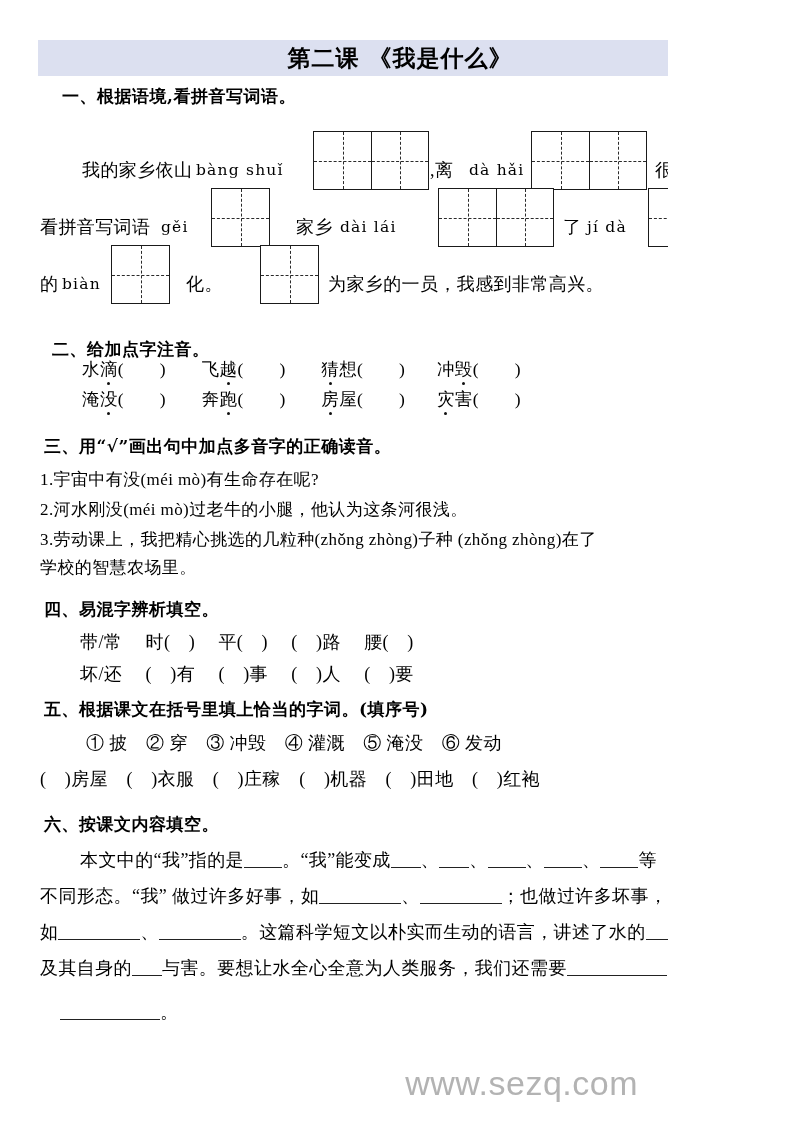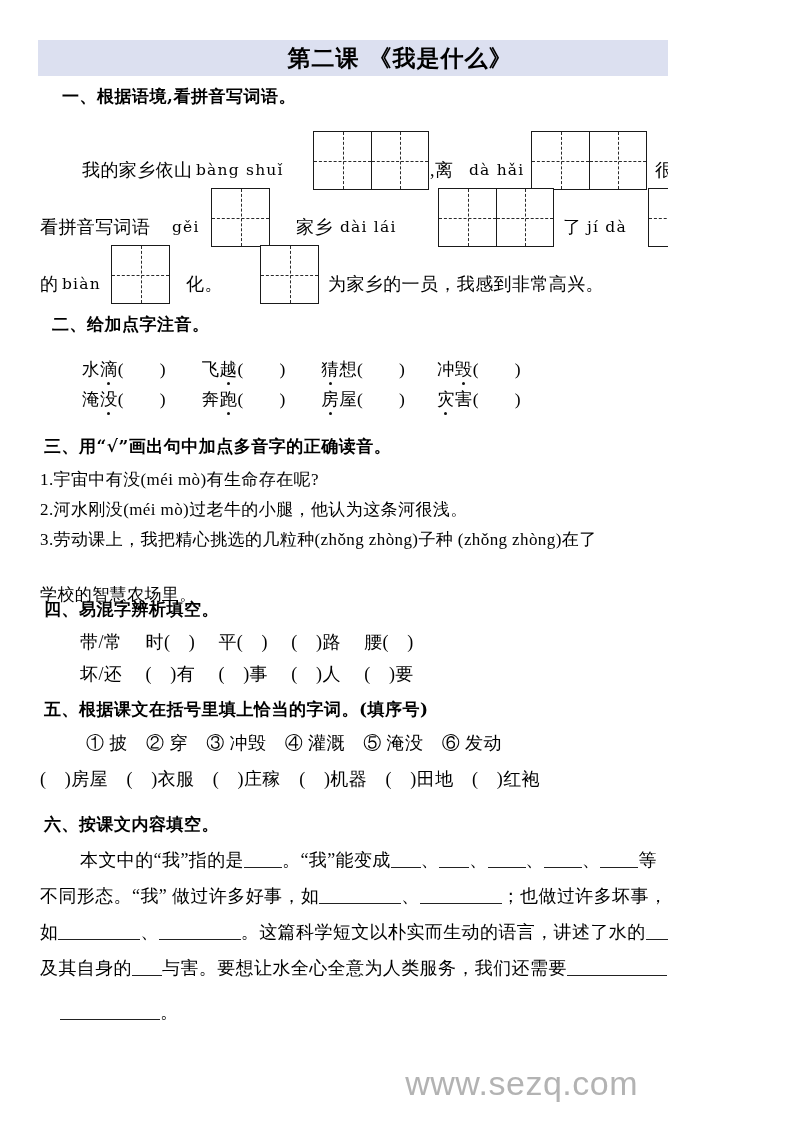--- a/index.html
+++ b/index.html
@@ -164,21 +164,21 @@
   </div>
   <div class="line sz18" style="left:430px; top:158px;">,离</div>
   <div class="line py" style="left:469px; top:161px;">dà hǎi</div>
   <div class="grid" style="left:531px; top:131px;">
     <div class="cell"></div>
     <div class="cell"></div>
   </div>
   <div class="line sz18" style="left:655px; top:158px;">很近。这些</div>
 
   <div class="line sz18" style="left:40px; top:215px;">看拼音写词语</div>
-  <div class="line py" style="left:172px; top:218px;">gěi</div>
+  <div class="line py" style="left:161px; top:218px;">gěi</div>
   <div class="grid" style="left:211px; top:188px;">
     <div class="cell"></div>
   </div>
   <div class="line sz18" style="left:296px; top:215px;">家乡</div>
   <div class="line py" style="left:340px; top:218px;">dài lái</div>
   <div class="grid" style="left:438px; top:188px;">
     <div class="cell"></div>
     <div class="cell"></div>
   </div>
   <div class="line sz18" style="left:563px; top:215px;">了</div>
@@ -193,21 +193,21 @@
   <div class="grid" style="left:111px; top:245px;">
     <div class="cell"></div>
   </div>
   <div class="line sz18" style="left:186px; top:272px;">化。</div>
   <div class="line py" style="left:228px; top:275px;margin-left:48px;">zuò</div>
   <div class="grid" style="left:260px; top:245px;">
     <div class="cell"></div>
   </div>
   <div class="line sz18" style="left:328px; top:272px;">为家乡的一员，我感到非常高兴。</div>
 
-  <div class="sec-head" style="left:52px; top:313px;">二、给加点字注音。</div>
+  <div class="sec-head" style="left:52px; top:338px;">二、给加点字注音。</div>
 
   <div class="line" style="left:82px; top:357px;">
     <span><span>水</span><span class="dotchar">滴</span><span>(　　)</span></span>
     <span style="display:inline-block;width:26px"></span>
     <span><span>飞</span><span class="dotchar">越</span><span>(　　)</span></span>
     <span style="display:inline-block;width:26px"></span>
     <span><span></span><span class="dotchar">猜</span><span>想(　　)</span></span>
     <span style="display:inline-block;width:22px"></span>
     <span><span>冲</span><span class="dotchar">毁</span><span>(　　)</span></span>
   </div>
@@ -219,21 +219,21 @@
     <span style="display:inline-block;width:26px"></span>
     <span><span></span><span class="dotchar">房</span><span>屋(　　)</span></span>
     <span style="display:inline-block;width:22px"></span>
     <span><span></span><span class="dotchar">灾</span><span>害(　　)</span></span>
   </div>
 
   <div class="sec-head" style="left:44px; top:435px;">三、用“√”画出句中加点多音字的正确读音。</div>
   <div class="line sz17" style="left:40px; top:468px;">1.宇宙中有没(méi mò)有生命存在呢?</div>
   <div class="line sz17" style="left:40px; top:498px;">2.河水刚没(méi mò)过老牛的小腿，他认为这条河很浅。</div>
   <div class="line sz17" style="left:40px; top:528px;">3.劳动课上，我把精心挑选的几粒种(zhǒng zhòng)子种 (zhǒng zhòng)在了</div>
-  <div class="line sz17" style="left:40px; top:556px;margin-top:27px;">学校的智慧农场里。</div>
+  <div class="line sz17" style="left:40px; top:556px;">学校的智慧农场里。</div>
 
   <div class="sec-head" style="left:44px; top:598px;">四、易混字辨析填空。</div>
   <div class="line sz18" style="left:80px; top:630px;">带/常　 时(　)　 平(　)　 (　)路　 腰(　)</div>
   <div class="line sz18" style="left:80px; top:662px;">坏/还　 (　)有　 (　)事　 (　)人　 (　)要</div>
 
   <div class="sec-head" style="left:44px; top:698px;">五、根据课文在括号里填上恰当的字词。(填序号)</div>
   <div class="line sz18" style="left:86px; top:731px;">① 披　② 穿　③ 冲毁　④ 灌溉　⑤ 淹没　⑥ 发动</div>
   <div class="line sz18" style="left:40px; top:767px;">(　)房屋　(　)衣服　(　)庄稼　(　)机器　(　)田地　(　)红袍</div>
 
   <div class="sec-head" style="left:44px; top:813px;">六、按课文内容填空。</div>

